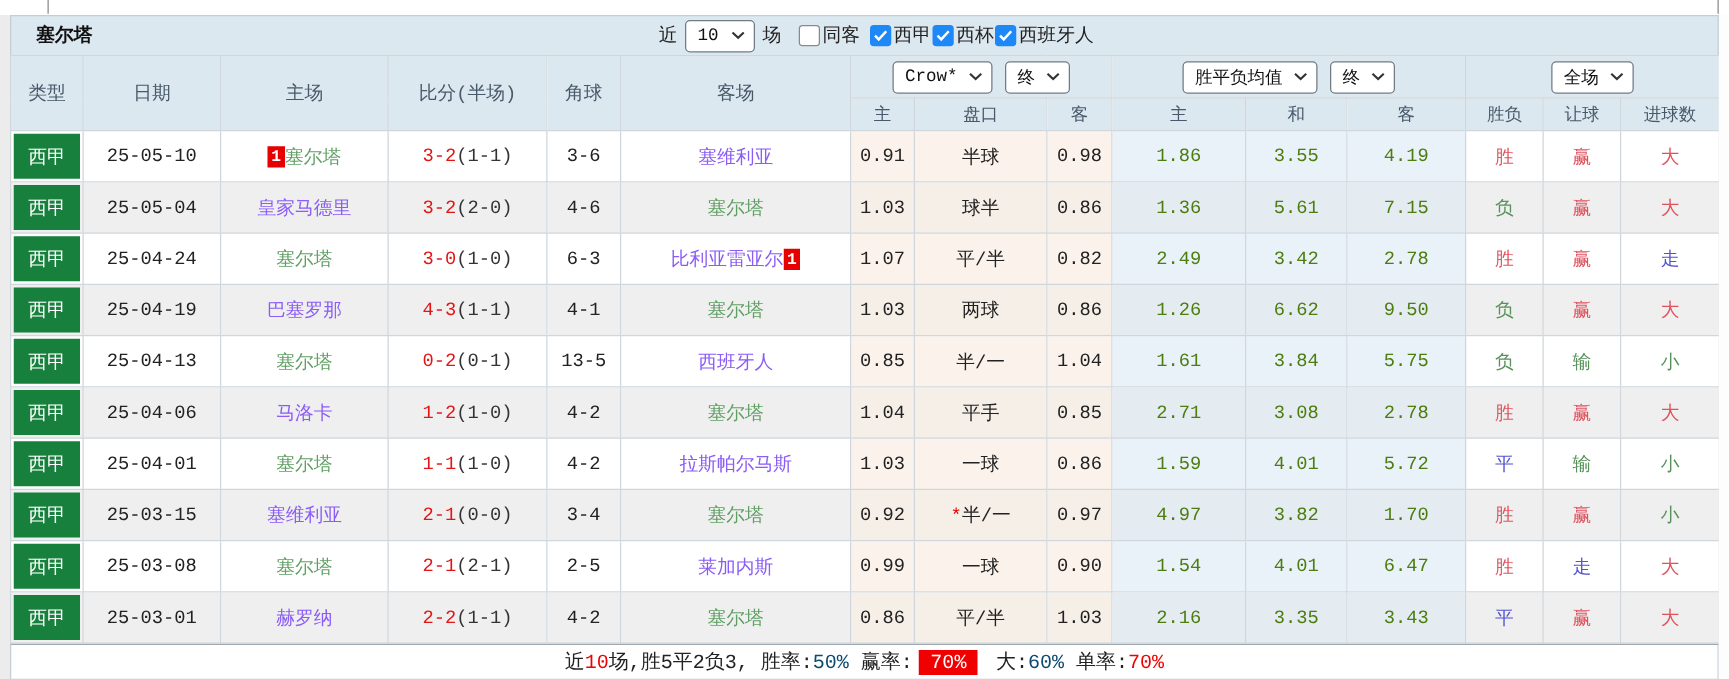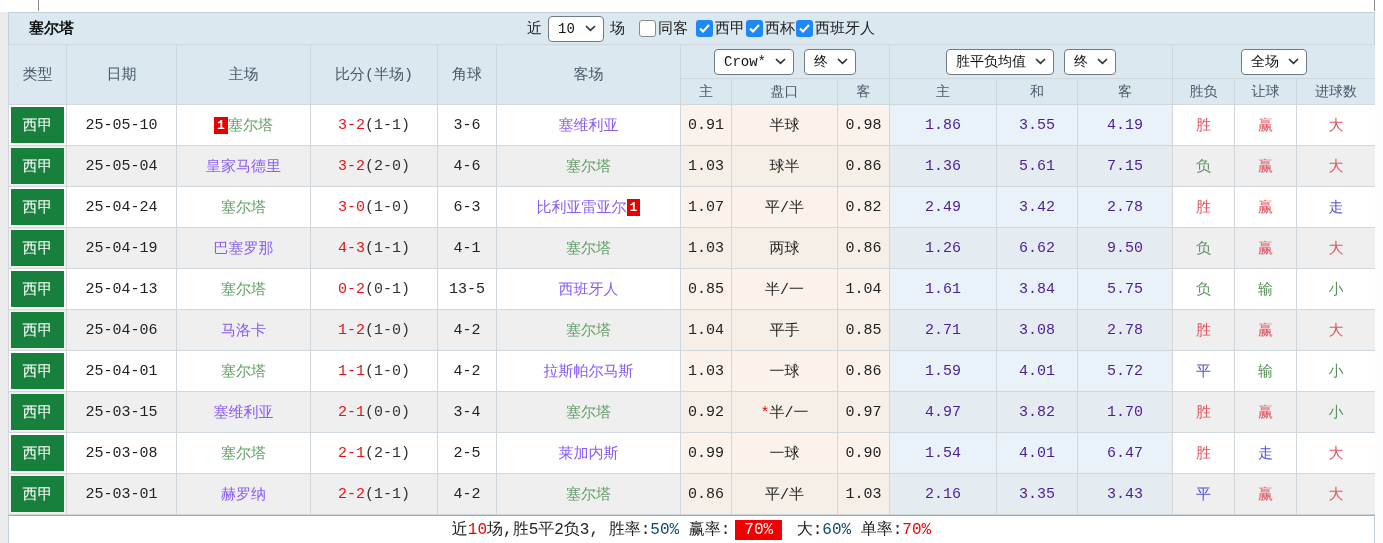--- a/index.html
+++ b/index.html
@@ -32,21 +32,21 @@
   
   table { border-collapse:collapse; table-layout:fixed; width:1367px; }
   th, td { border:1px solid #cfd6dc; text-align:center; vertical-align:middle; overflow:hidden; }
   thead th { background:#dce8f0; color:#47596a; font-weight:normal; font-size:15px; }
   thead tr.sel-row th { height:34px; }
   thead tr.sub-row th { height:26px; font-size:14px; }
   .sel-group { display:flex; align-items:center; justify-content:center; gap:10px; }
   tbody td { height:41px; font-size:15px; color:#222; background:#fff; }
   tbody tr.even td { background:#efefef; }
   tbody td.ah { background:#fbf3eb !important; }
-  tbody td.eu { background:#e9f2f8 !important; color:#4c1d95; }
+  tbody td.eu { background:#e9f2f8 !important; color:#4d7c0f; }
   tbody tr.even td.eu { background:#e4ecf1 !important;margin-left:13px; }
   tbody tr.even td.ah { background:#f6efe8 !important; }
   td.league-cell { padding:2px; background:#fff !important; }
   tbody tr.even td.league-cell { background:#efefef !important; }
   .league-badge { background:#17803d; color:#fff; height:100%; display:flex;
     align-items:center; justify-content:center; font-size:15px; }
   .team-self { color:#5f9f63; cursor:pointer; }
   .team-opp { color:#8b5cf6; cursor:pointer; }
   .rank-badge { display:inline-block; background:#e60000; color:#fff; font-size:13px;
     font-weight:bold; line-height:17px; height:17px; padding:0 3px; vertical-align:1px; }

